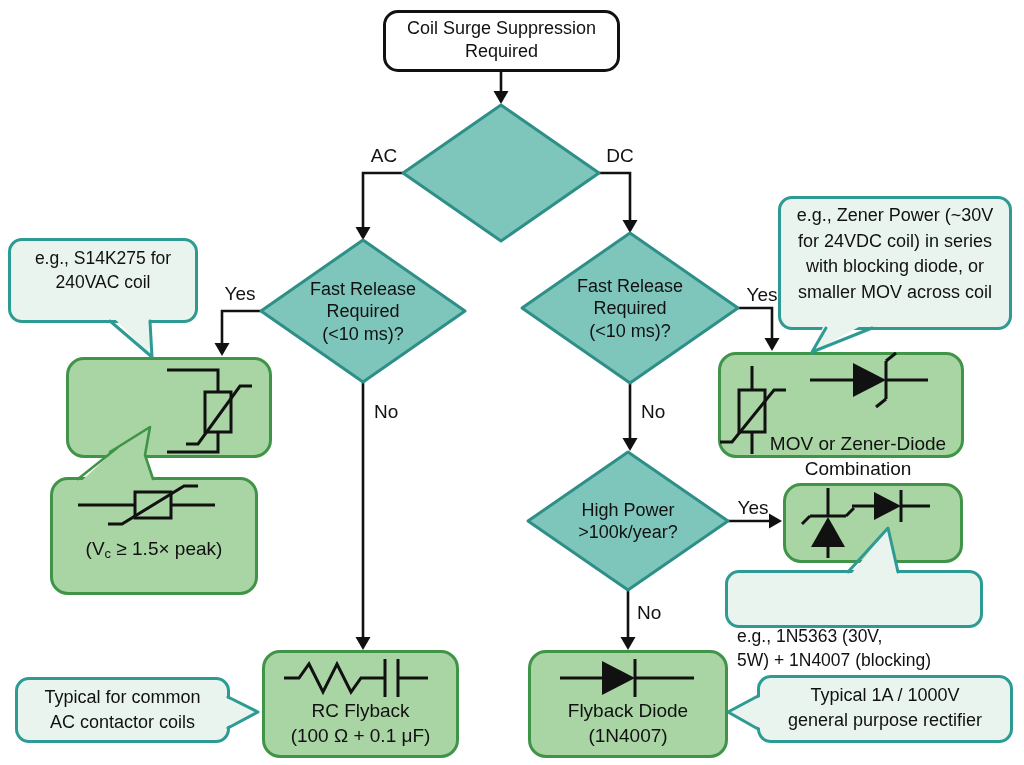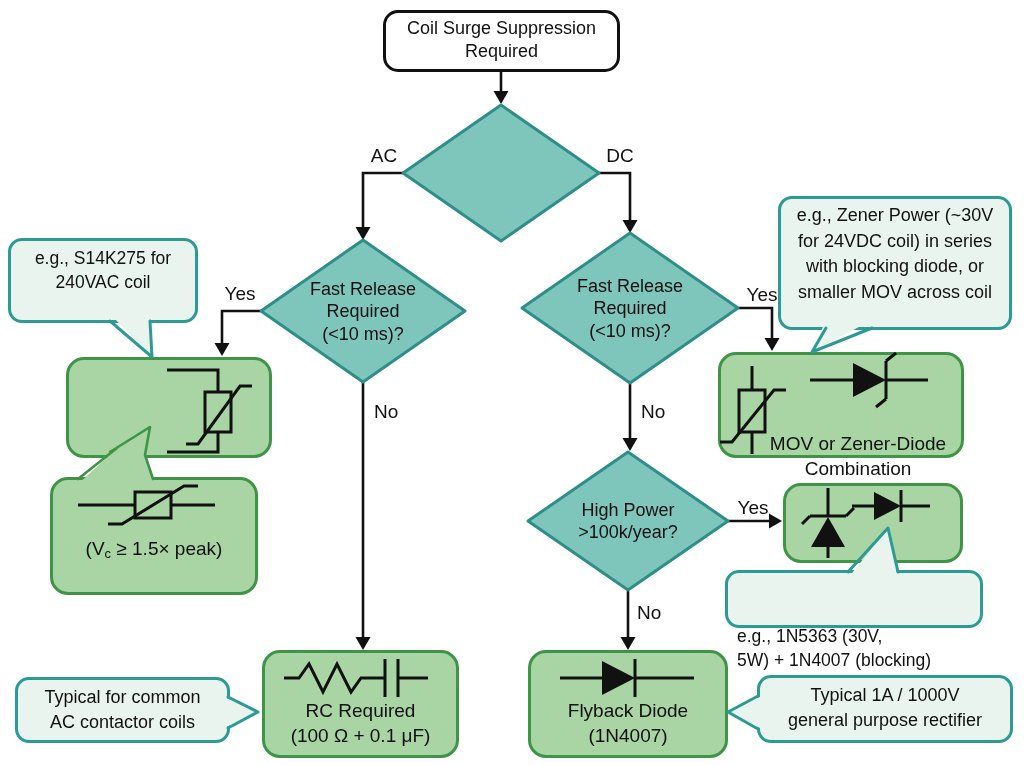--- a/index.html
+++ b/index.html
@@ -225,21 +225,21 @@
   <div class="ntext" style="left:55px;top:536px;width:198px;">
     <div><span>(V</span><sub>c</sub><span> ≥ 1.5× peak)</span></div>
   </div>
 
   <div class="ntext" style="left:752px;top:403px;width:212px;margin-top:28px;">
     <div>MOV or Zener-Diode</div>
     <div>Combination</div>
   </div>
 
   <div class="ntext" style="left:267px;top:698px;width:187px;">
-    <div>RC Required</div>
+    <div>RC Flyback</div>
     <div>(100 Ω + 0.1 μF)</div>
   </div>
 
   <div class="ntext" style="left:533px;top:698px;width:190px;">
     <div>Flyback Diode</div>
     <div>(1N4007)</div>
   </div>
 
   <div class="ctext" style="left:12px;top:246px;width:182px;">
     <div>e.g., S14K275 for</div>

